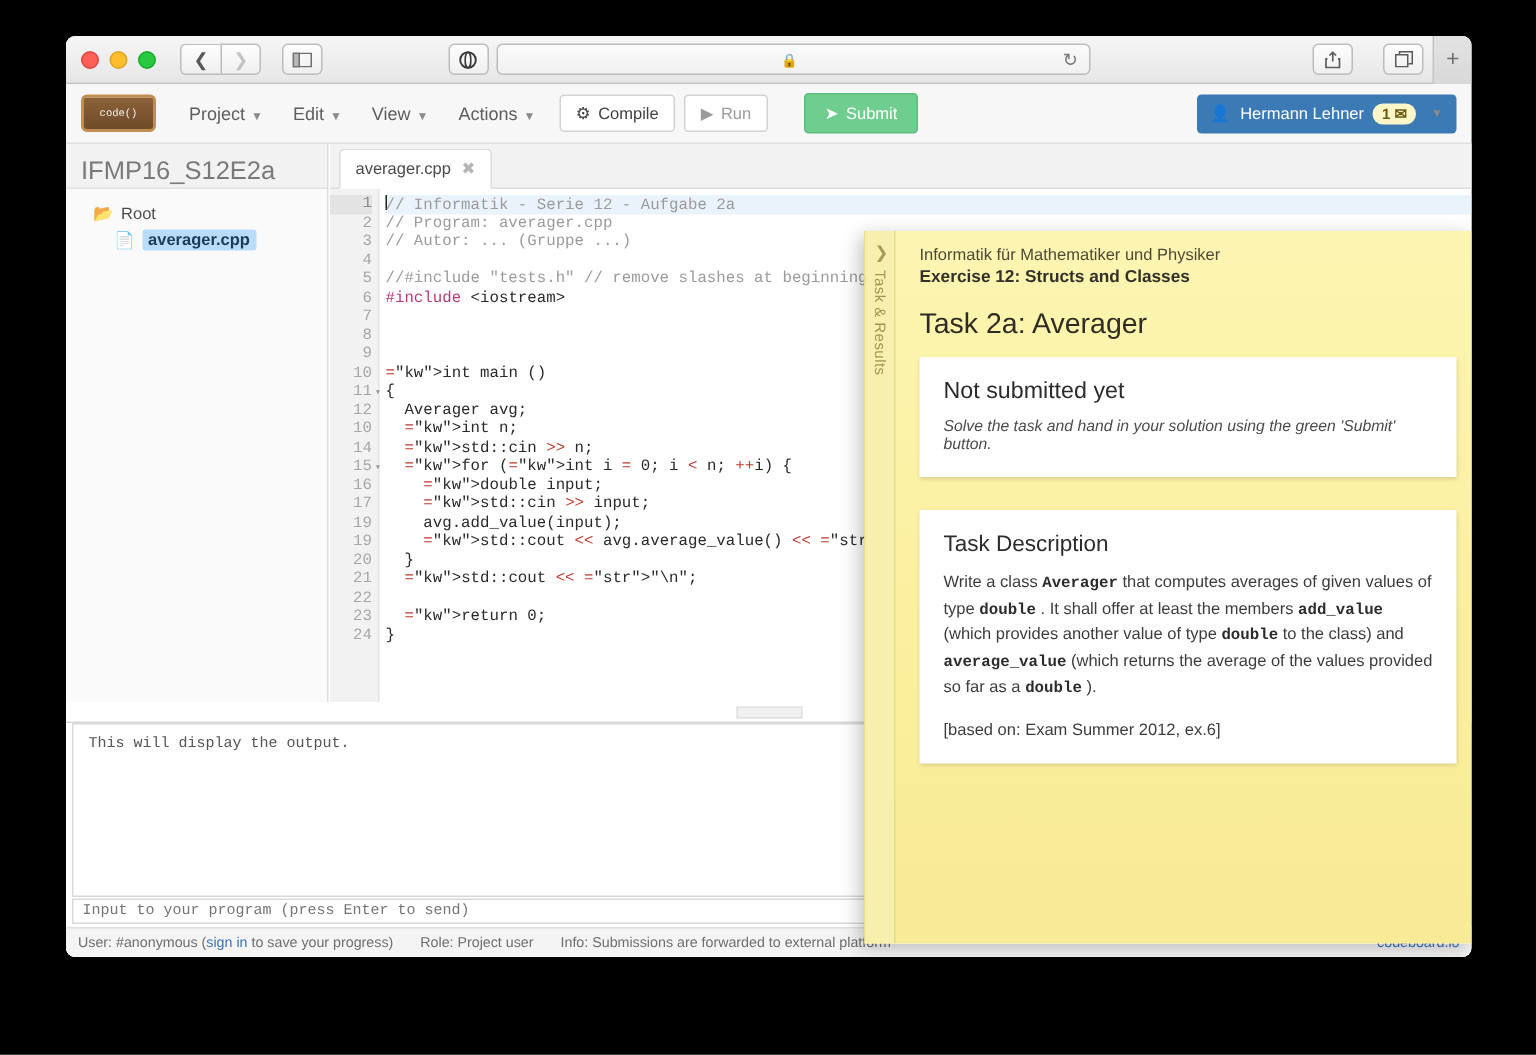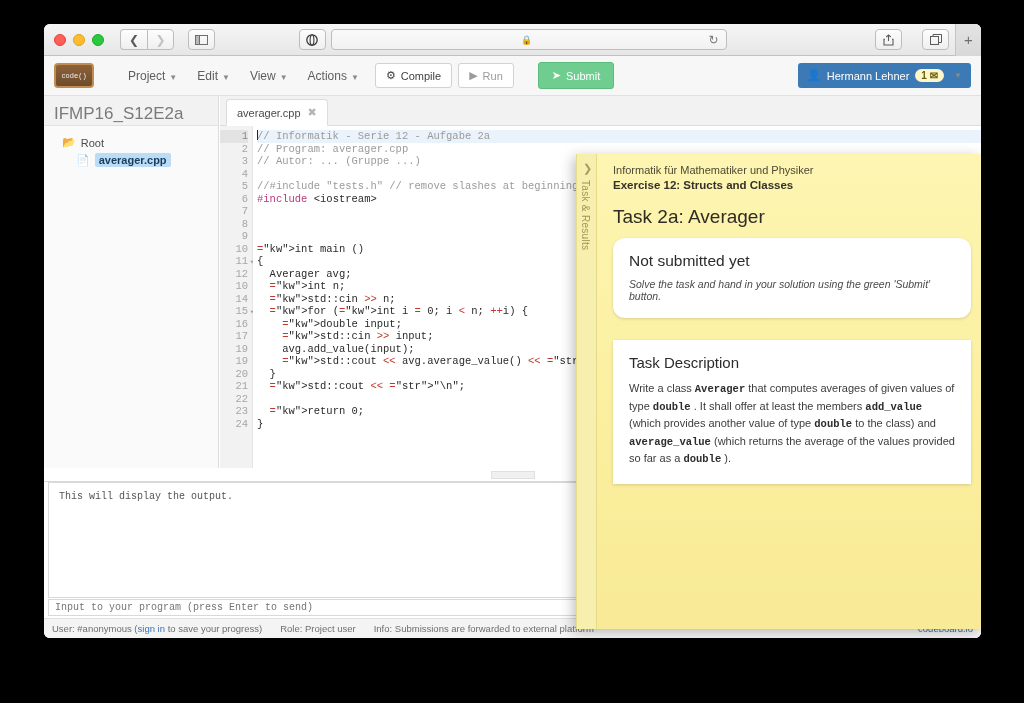--- a/index.html
+++ b/index.html
@@ -91,28 +91,28 @@
 
   
   .app-toolbar {
     height: 40px;
     background: #f7f7f7;
     border-bottom: 1px solid #e0e0e0;
     display: flex; align-items: center;
     padding: 0 10px;
   }
   .logo {
-    width: 40px; height: 25px;
+    width: 50px; height: 25px;
     background: linear-gradient(#8c6239,#6e4b2a);
     border: 2px solid #c08d52;
     border-radius: 4px;
     display: flex; align-items: center; justify-content: center;
     color: #f2f2f2; font-size: 7px;
     font-family: "Liberation Mono", monospace;
-    margin-right: 24px;
+    margin-right: 12px;
   }
   .menu-item {
     font-size: 12px; color: #5e5e5e;
     padding: 6px 10px; white-space: nowrap;
   }
   .caret { display: inline-block; margin-left: 4px; font-size: 8px; color: #8a8a8a; }
   .tb-btn {
     font-size: 11px; color: #3f3f3f;
     background: #fff; border: 1px solid #d2d2d2;
     border-radius: 3px; padding: 5px 10px;
@@ -307,21 +307,21 @@
   .task-content { margin-left: 20px; padding: 10px 10px 0 16px; }
   .course-line { font-size: 11px; color: #4d4a36; }
   .exercise-line { font-size: 11.5px; font-weight: bold; color: #33312a; margin-top: 3px; }
   .task-title { font-size: 19px; color: #2e2c24; margin: 15px 0 10px; }
 
   .card {
     background: #fff;
     box-shadow: 0 1px 3px rgba(0,0,0,.15);
     padding: 14px 16px 16px;
   }
-  .card.status { margin-bottom: 22px; border-radius: 12px; }
+  .card.status { margin-bottom: 22px; }
   .status-head { font-size: 15.5px; color: #2c2c2c; margin-bottom: 8px; }
   .status-sub { font-size: 10.5px; font-style: italic; color: #4b4b4b; }
 
   .desc-head { font-size: 15px; color: #2c2c2c; margin-bottom: 9px; }
   .desc-body { font-size: 11px; color: #3c3c3c; line-height: 16.5px; }
   .desc-body code {
     font-family: "Liberation Mono", monospace;
     font-weight: bold; font-size: 10.5px; color: #2c2c2c;
   }
   .desc-ref { font-size: 11px; color: #3c3c3c; margin-top: 13px; }
@@ -502,18 +502,19 @@
         <div class="task-title">Task 2a: Averager</div>
 
         <div class="card status">
           <div class="status-head">Not submitted yet</div>
           <div class="status-sub">Solve the task and hand in your solution using the green 'Submit' button.</div>
         </div>
 
         <div class="card">
           <div class="desc-head">Task Description</div>
           <div class="desc-body"><span>Write a class </span><code>Averager</code><span> that computes averages of given values of type </span><code>double</code><span> . It shall offer at least the members </span><code>add_value</code><span> (which provides another value of type </span><code>double</code><span> to the class) and </span><code>average_value</code><span> (which returns the average of the values provided so far as a </span><code>double</code><span> ).</span></div>
+          <div class="desc-ref">[based on: Exam Summer 2012, ex.6]</div>
         </div>
       </div>
     </div>
 
   </div>
 </div>
 
 </body></html>

